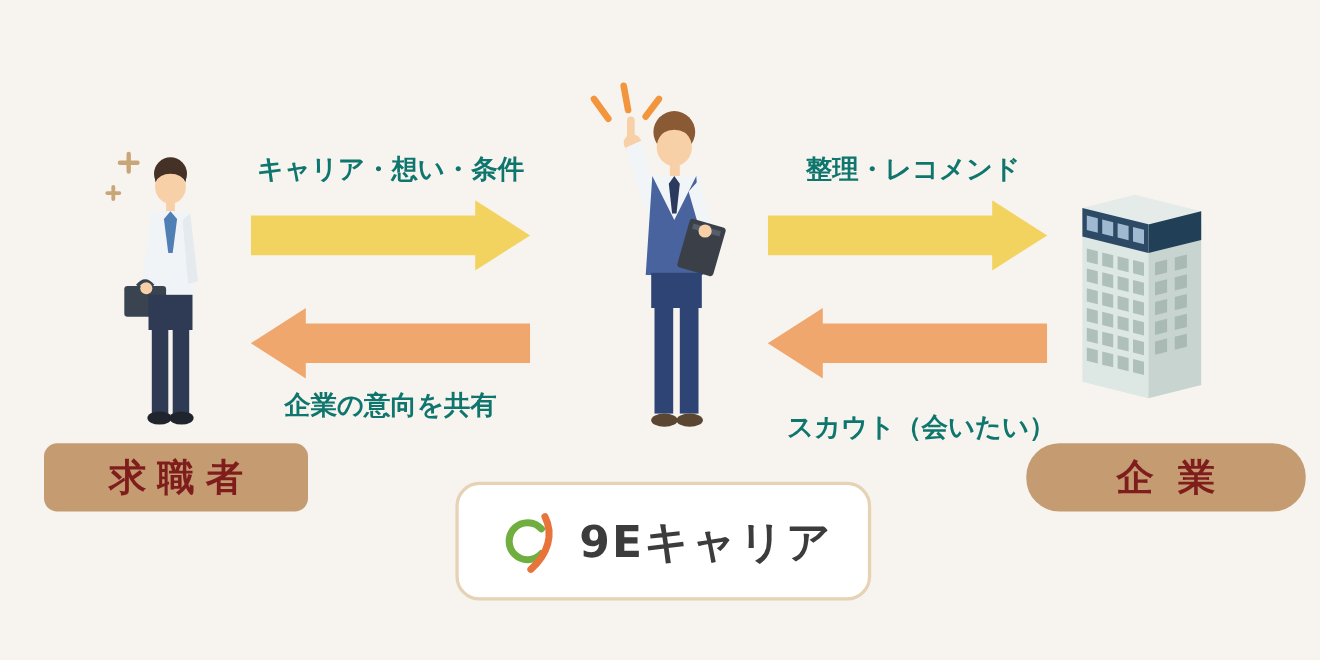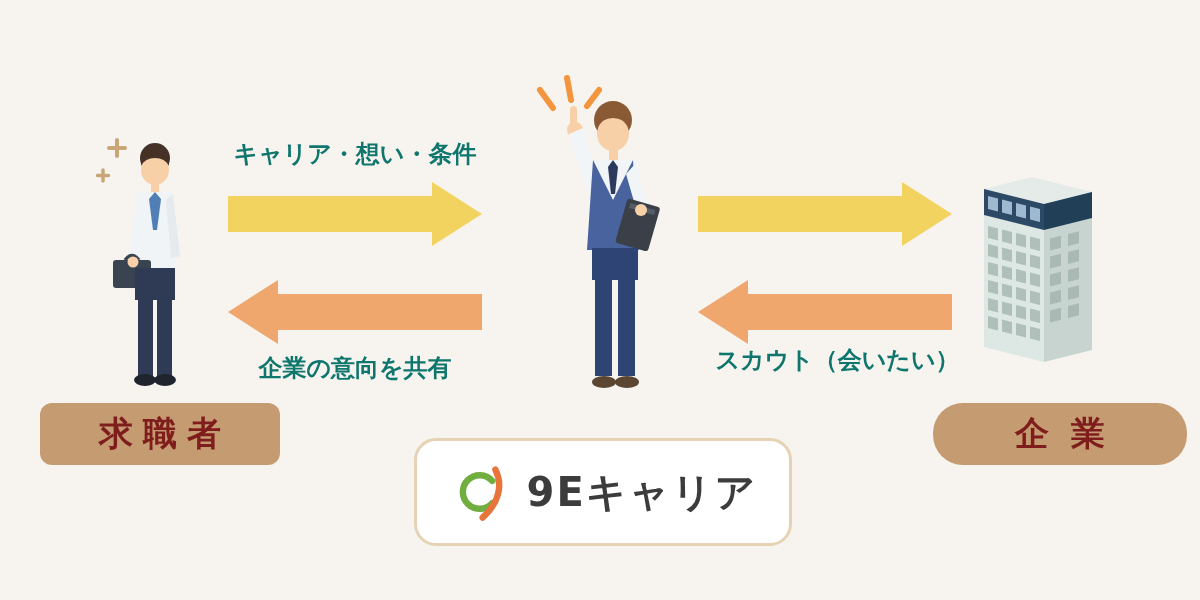--- a/index.html
+++ b/index.html
@@ -40,30 +40,31 @@
   <svg class="arrow-svg" style="left:228px; top:182px;" width="254" height="64" viewBox="0 0 254 64">
     <polygon points="0,14 204,14 204,0 254,32 204,64 204,50 0,50" fill="#f3d360"></polygon>
   </svg>
 
   <svg class="arrow-svg" style="left:228px; top:280px;" width="254" height="64" viewBox="0 0 254 64">
     <polygon points="254,14 50,14 50,0 0,32 50,64 50,50 254,50" fill="#efa76e"></polygon>
   </svg>
 
   <div class="arrow-label" style="left:185px; top:352px; width:340px;">企業の意向を共有</div>
 
+  <div class="arrow-label" style="left:660px; top:138px; width:340px;">整理・レコメンド</div>
 
   <svg class="arrow-svg" style="left:698px; top:182px;" width="254" height="64" viewBox="0 0 254 64">
     <polygon points="0,14 204,14 204,0 254,32 204,64 204,50 0,50" fill="#f3d360"></polygon>
   </svg>
 
   <svg class="arrow-svg" style="left:698px; top:280px;" width="254" height="64" viewBox="0 0 254 64">
     <polygon points="254,14 50,14 50,0 0,32 50,64 50,50 254,50" fill="#efa76e"></polygon>
   </svg>
 
-  <div class="arrow-label" style="left:660px; top:344px; width:355px;">スカウト（会いたい）</div>
+  <div class="arrow-label" style="left:660px; top:372px; width:355px;">スカウト（会いたい）</div>
 
   <svg class="illustration" style="left:95px; top:128px;" width="115" height="268" viewBox="0 0 115 268">
     <g>
       <path d="M22 12 v16 M14 20 h16" stroke="#c9a678" stroke-width="4" stroke-linecap="round"></path>
       <path d="M8 42 v11 M2.5 47.5 h11" stroke="#c9a678" stroke-width="3.5" stroke-linecap="round"></path>
     </g>
     <circle cx="60" cy="30" r="15" fill="#453126"></circle>
     <ellipse cx="60" cy="42" rx="14" ry="15" fill="#f7d0a8"></ellipse>
     <path d="M46 38 Q46 26 60 25 Q74 26 74 38 Q70 30 60 30 Q50 30 46 38 Z" fill="#453126"></path>
     <rect x="56" y="54" width="8" height="10" fill="#f7d0a8"></rect>

